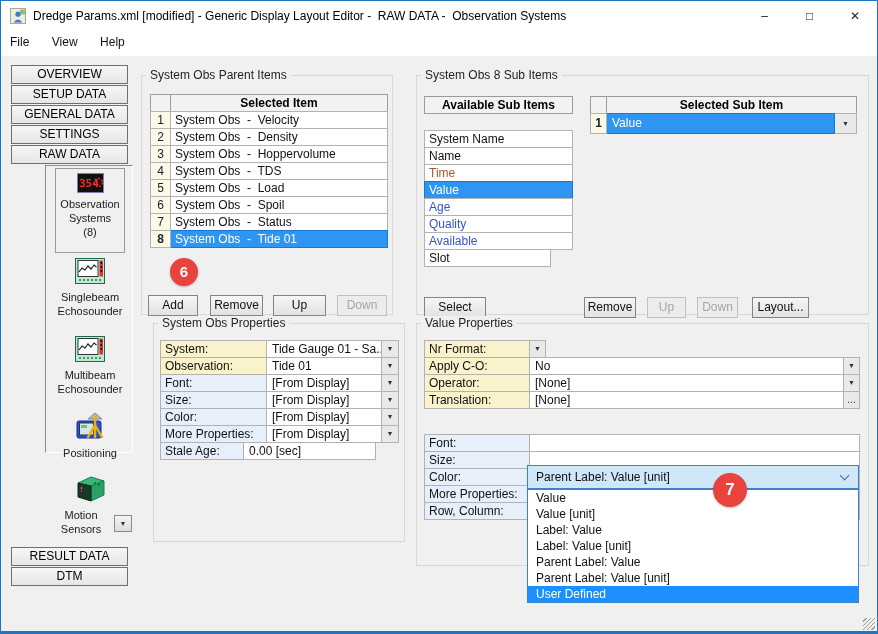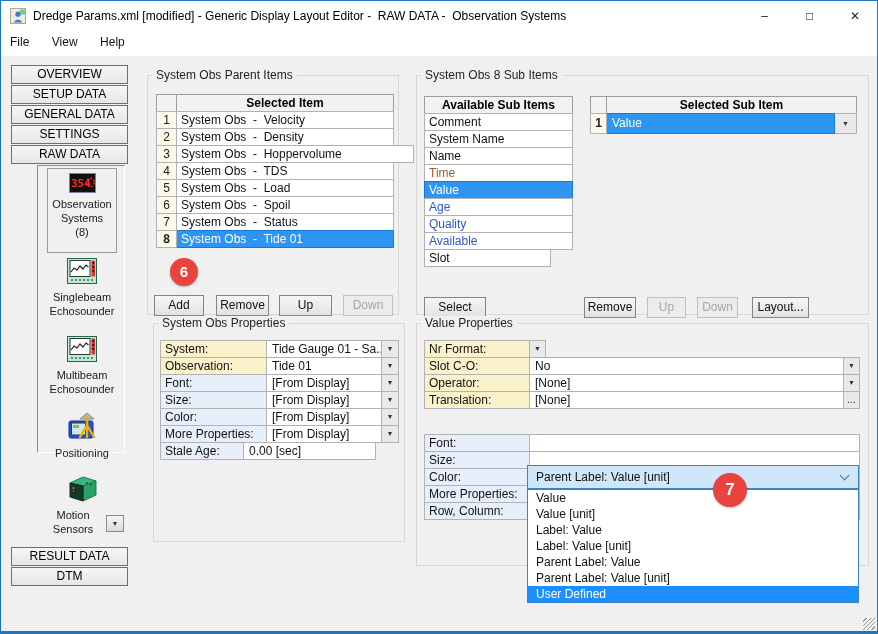--- a/index.html
+++ b/index.html
@@ -26,21 +26,21 @@
 
   
   .btn{ position:absolute; background:linear-gradient(#f6f6f6,#e2e2e2); border:1px solid #848484;
         font-size:12px; color:#111; text-align:center; }
   .btn.disabled{ color:#a6a6a6; background:#ececec; border-color:#c0c0c0; }
   .btn-inner{ line-height:19px; }
 
   
   .nav-btn{ position:absolute; left:10px; width:117px; height:19px; background:linear-gradient(#f6f6f6,#e6e6e6);
             border:1px solid #6f6f6f; font-size:12px; color:#000; text-align:center; line-height:17px; }
-  .side-panel{ position:absolute; left:36px; top:109px; width:88px; height:288px;
+  .side-panel{ position:absolute; left:44px; top:109px; width:88px; height:288px;
                border:1px solid; border-color:#8a8a8a #ffffff #ffffff #8a8a8a; }
   .dev-item{ position:absolute; width:88px; text-align:center; }
   .dev-label{ font-size:11px; color:#1a1a1a; line-height:14px; }
   .obs-select-frame{ position:absolute; left:9px; top:2px; width:70px; height:85px; border:1px solid #9a9a9a; }
   .drop-mini{ position:absolute; left:68px; top:349px; width:18px; height:17px;
               background:linear-gradient(#f4f4f4,#dcdcdc); border:1px solid #8a8a8a;
               font-size:7px; text-align:center; line-height:15px; color:#333; }
 
   
   .groupbox{ position:absolute; border:1px solid #d7d7d7; }
@@ -220,39 +220,39 @@
           <div>Sensors</div>
         </div>
       </div>
 
       <div class="drop-mini">▼</div>
     </div>
 
     <div class="nav-btn" style="top:491px">RESULT DATA</div>
     <div class="nav-btn" style="top:511px">DTM</div>
 
-    <div class="groupbox" style="left:146px;top:19px;width:252px;height:240px">
+    <div class="groupbox" style="left:140px;top:19px;width:252px;height:240px">
       <span class="group-label">System Obs Parent Items</span>
 
       <div class="row" style="left:8px;top:18px">
         <div class="cell hdr" style="width:21px"></div>
         <div class="cell hdr" style="width:217px">Selected Item</div>
       </div>
 
       <div class="row" style="left:8px;top:35px">
         <div class="cell numcell" style="width:21px">1</div>
         <div class="cell itemcell" style="width:217px">System Obs  -  Velocity</div>
       </div>
       <div class="row" style="left:8px;top:52px">
         <div class="cell numcell" style="width:21px">2</div>
         <div class="cell itemcell" style="width:217px">System Obs  -  Density</div>
       </div>
       <div class="row" style="left:8px;top:69px">
         <div class="cell numcell" style="width:21px">3</div>
-        <div class="cell itemcell" style="width:237px">System Obs  -  Hoppervolume</div>
+        <div class="cell itemcell" style="width:217px">System Obs  -  Hoppervolume</div>
       </div>
       <div class="row" style="left:8px;top:86px">
         <div class="cell numcell" style="width:21px">4</div>
         <div class="cell itemcell" style="width:217px">System Obs  -  TDS</div>
       </div>
       <div class="row" style="left:8px;top:103px">
         <div class="cell numcell" style="width:21px">5</div>
         <div class="cell itemcell" style="width:217px">System Obs  -  Load</div>
       </div>
       <div class="row" style="left:8px;top:120px">
@@ -322,23 +322,20 @@
         <div class="cell valcell" style="width:132px">0.00 [sec]</div>
       </div>
     </div>
 
     <div class="groupbox" style="left:415px;top:19px;width:453px;height:240px">
       <span class="group-label">System Obs 8 Sub Items</span>
 
       <div class="row" style="left:7px;top:20px">
         <div class="cell hdr" style="width:149px">Available Sub Items</div>
       </div>
-      <div class="row" style="left:7px;top:37px">
-          <div class="cell itemcell" style="width:149px">Comment</div>
-        </div>
       <div class="row" style="left:7px;top:54px">
           <div class="cell itemcell" style="width:149px">System Name</div>
         </div>
       <div class="row" style="left:7px;top:88px">
           <div class="cell itemcell c-time" style="width:149px">Time</div>
         </div>
       <div class="row" style="left:7px;top:71px">
           <div class="cell itemcell" style="width:149px">Name</div>
         </div>
       <div class="row" style="left:7px;top:105px">
@@ -385,21 +382,21 @@
     </div>
 
     <div class="groupbox" style="left:415px;top:267px;width:453px;height:243px">
       <span class="group-label">Value Properties</span>
 
       <div class="row" style="left:7px;top:16px">
         <div class="cell lblcell lbl-yellow" style="width:106px">Nr Format:</div>
         <div class="cell arrowcell" style="width:16px">▼</div>
       </div>
       <div class="row" style="left:7px;top:33px">
-        <div class="cell lblcell lbl-yellow" style="width:106px">Slot C-O:</div>
+        <div class="cell lblcell lbl-yellow" style="width:106px">Apply C-O:</div>
         <div class="cell valcell" style="width:314px">No</div>
         <div class="cell arrowcell" style="width:16px">▼</div>
       </div>
       <div class="row" style="left:7px;top:50px">
         <div class="cell lblcell lbl-yellow" style="width:106px">Operator:</div>
         <div class="cell valcell" style="width:314px">[None]</div>
         <div class="cell arrowcell" style="width:16px">▼</div>
       </div>
       <div class="row" style="left:7px;top:67px">
         <div class="cell lblcell lbl-yellow" style="width:106px">Translation:</div>

